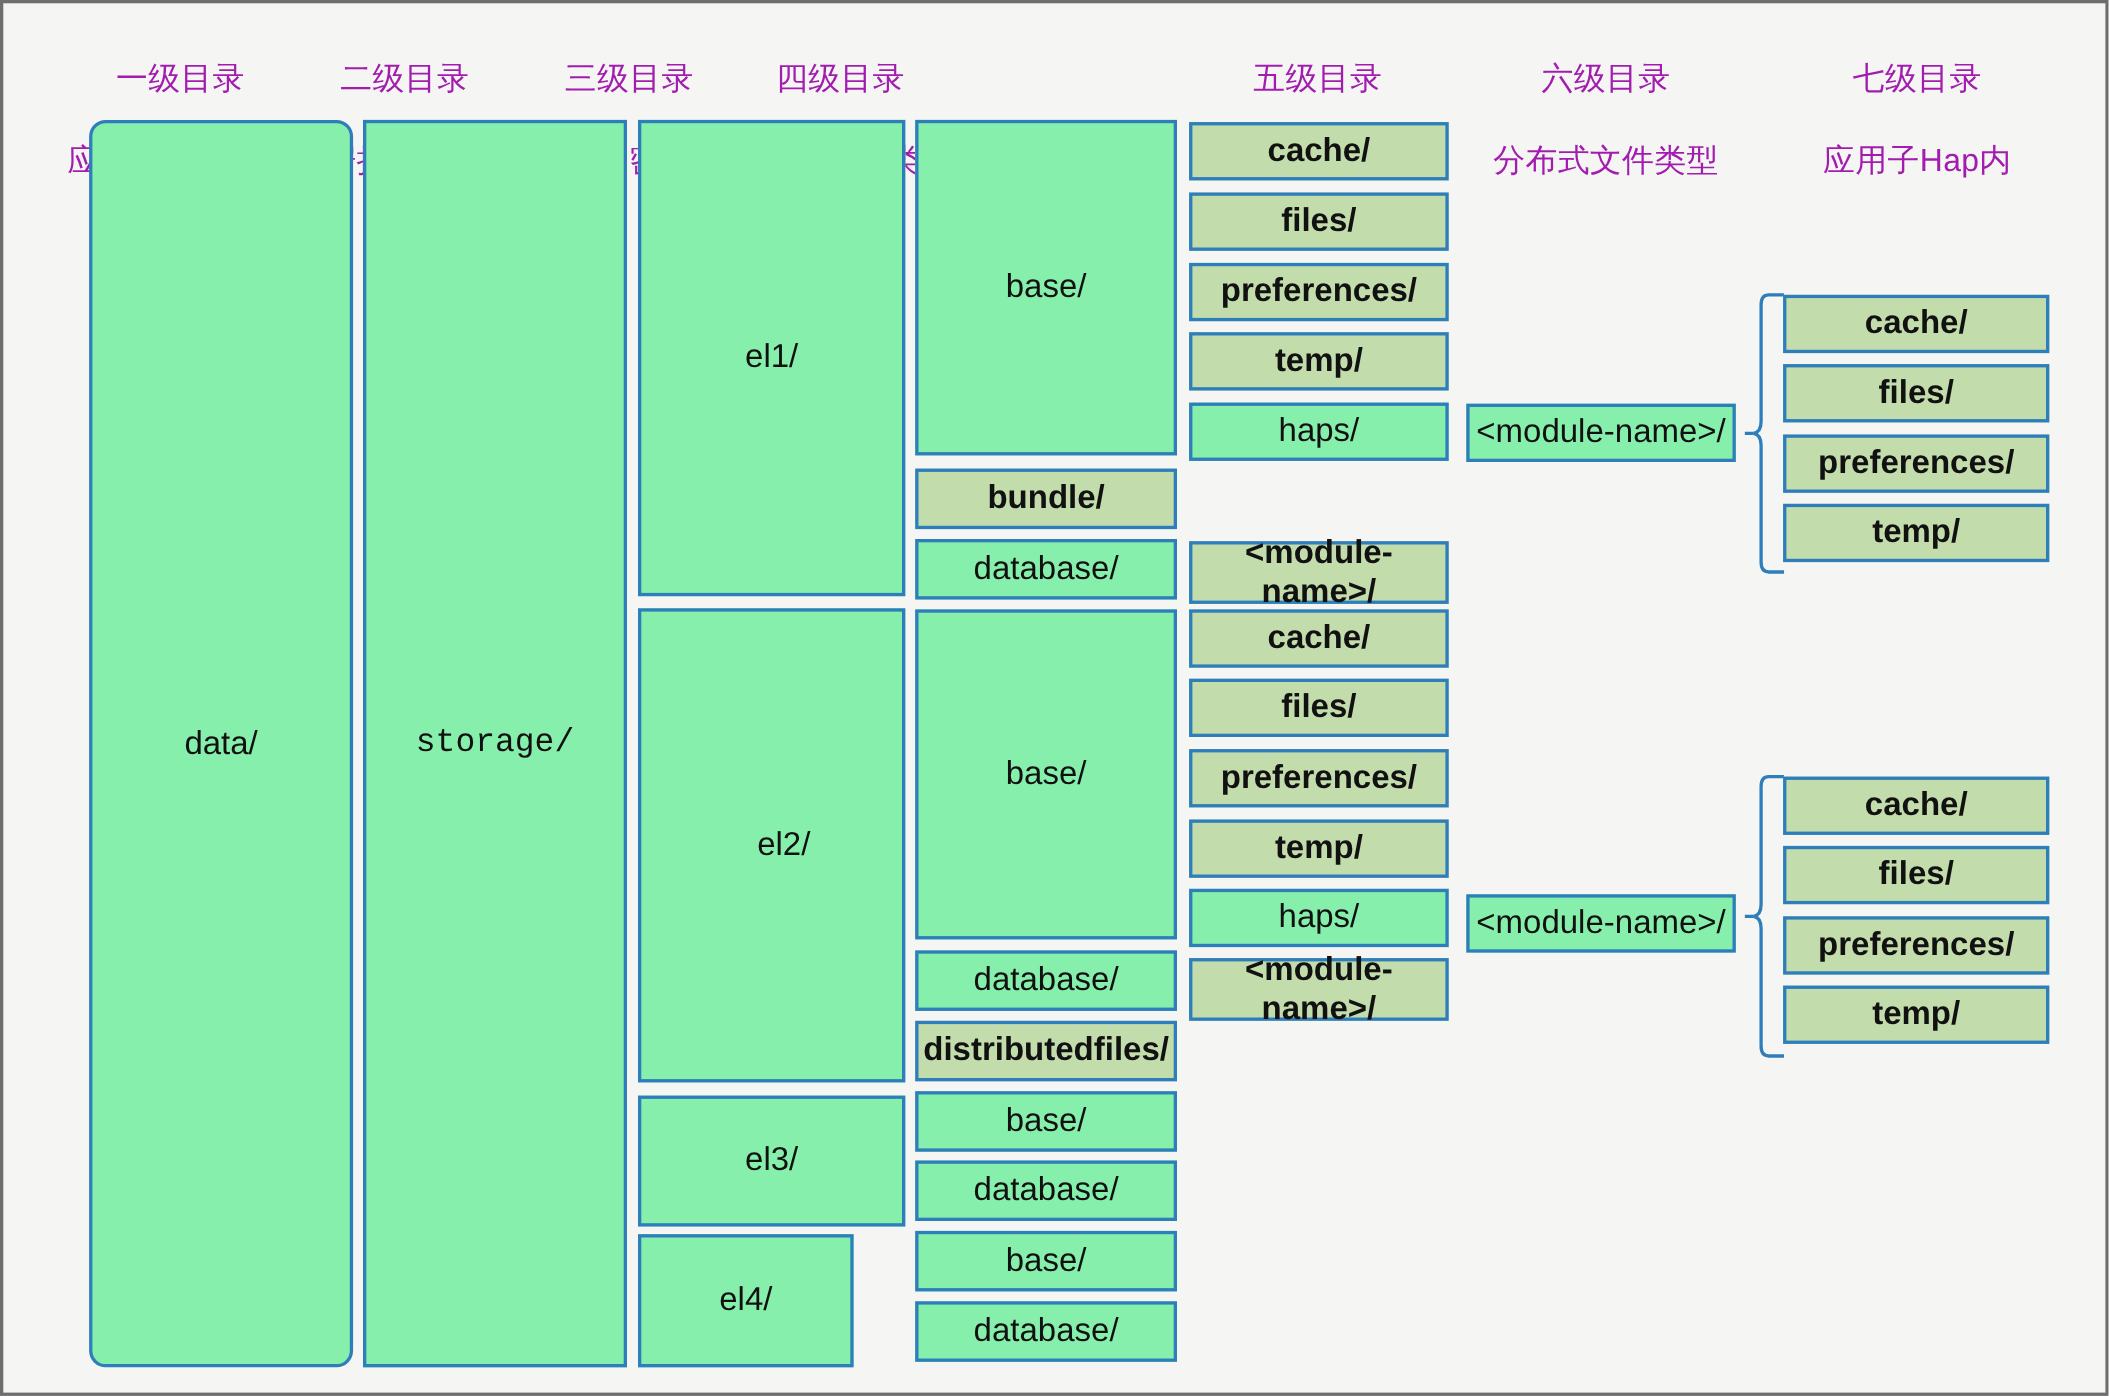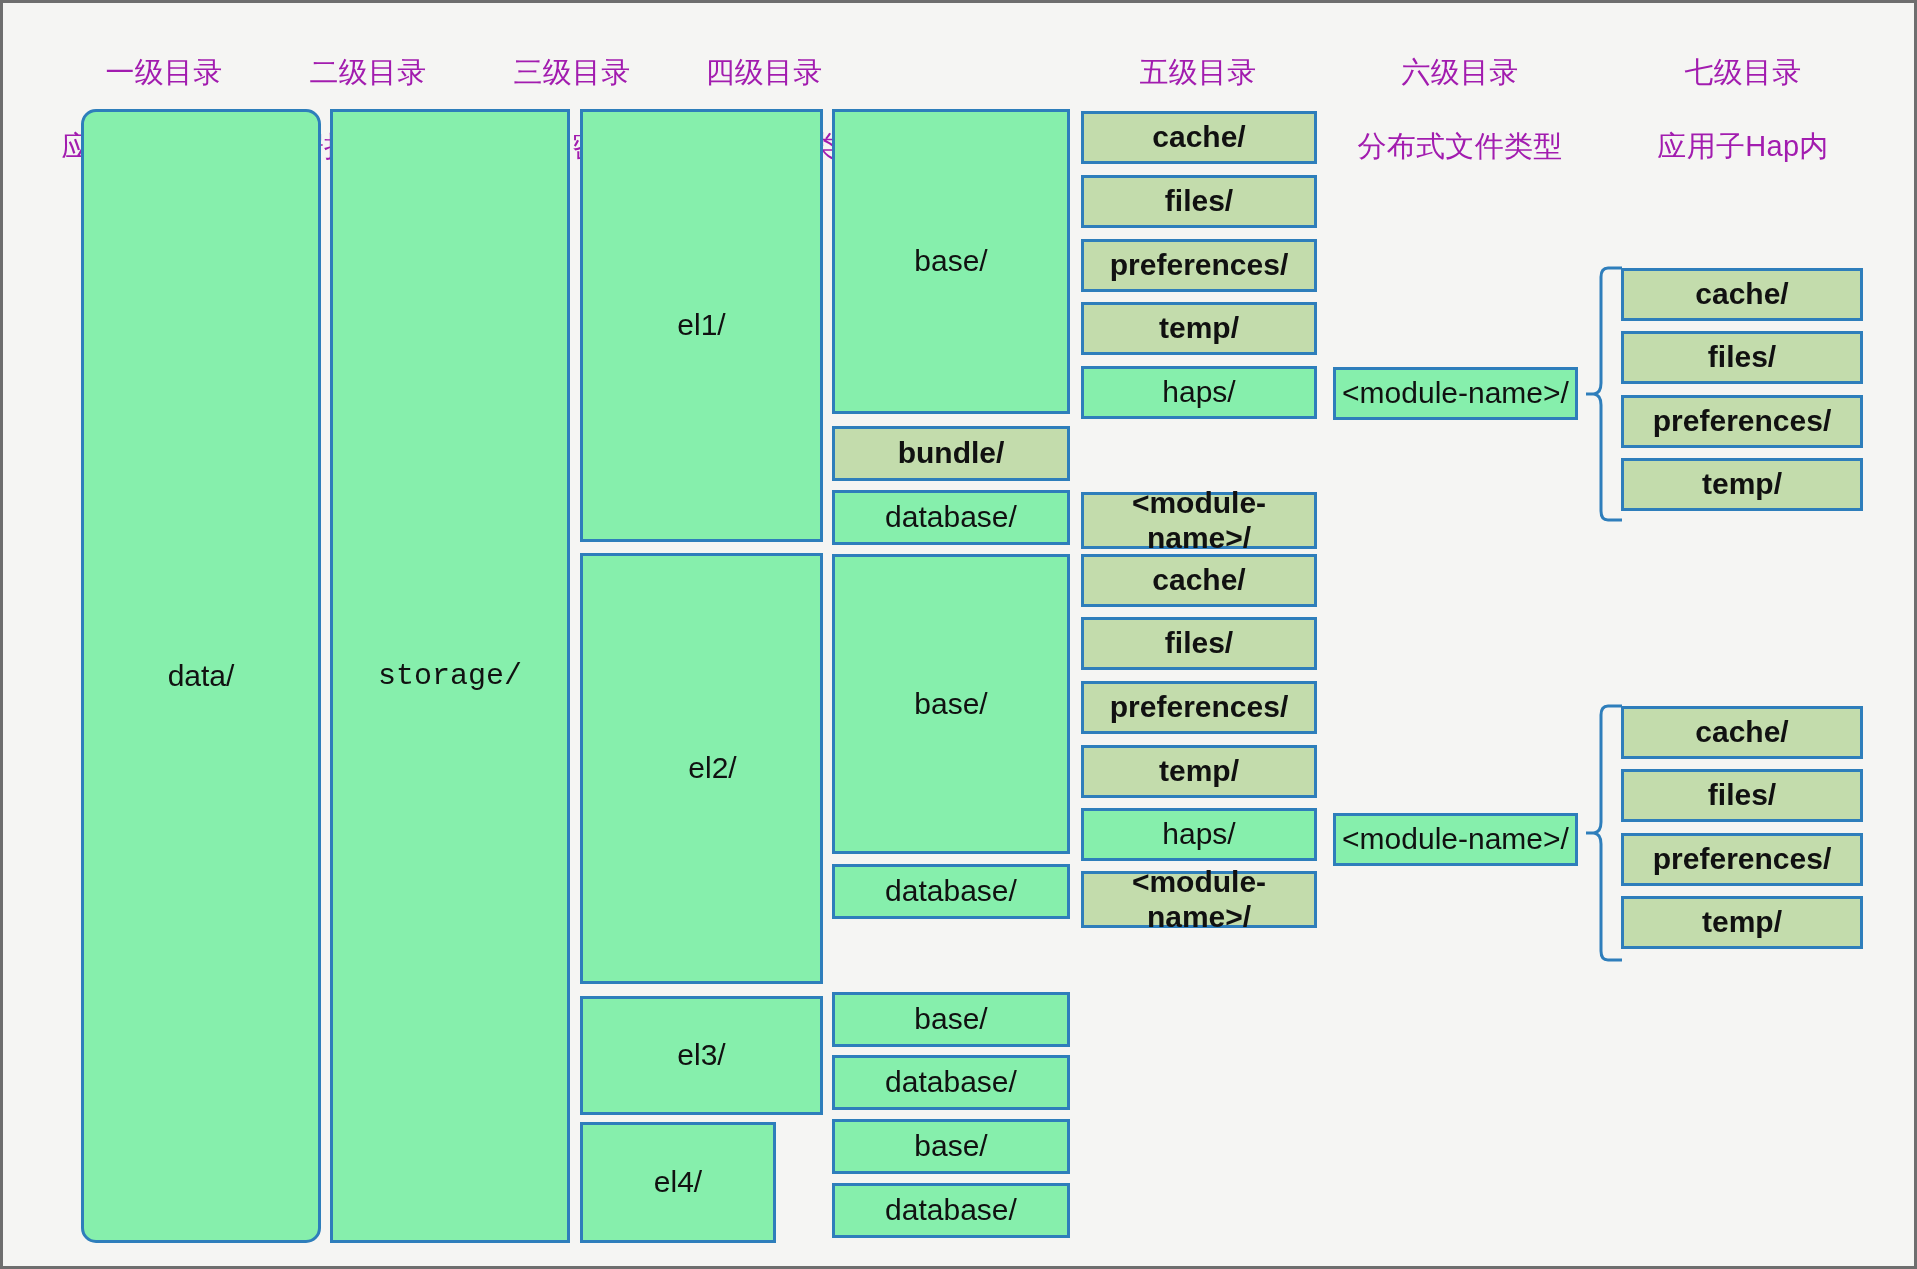--- a/index.html
+++ b/index.html
@@ -115,20 +115,21 @@
   <div class="node plain" style="left:829px; top:106px; width:238px; height:305px;">base/</div>
 
   <div class="node green" style="left:829px; top:423px; width:238px; height:55px;">bundle/</div>
 
   <div class="node plain" style="left:829px; top:487px; width:238px; height:55px;">database/</div>
 
   <div class="node plain" style="left:829px; top:551px; width:238px; height:300px;">base/</div>
 
   <div class="node plain" style="left:829px; top:861px; width:238px; height:55px;">database/</div>
 
+  <div class="node green" style="left:829px; top:925px; width:238px; height:55px;">distributedfiles/</div>
 
   <div class="node plain" style="left:829px; top:989px; width:238px; height:55px;">base/</div>
 
   <div class="node plain" style="left:829px; top:1052px; width:238px; height:55px;">database/</div>
 
   <div class="node plain" style="left:829px; top:1116px; width:238px; height:55px;">base/</div>
 
   <div class="node plain" style="left:829px; top:1180px; width:238px; height:55px;">database/</div>
 
   <div class="node green" style="left:1078px; top:108px; width:236px; height:53px;">cache/</div>

